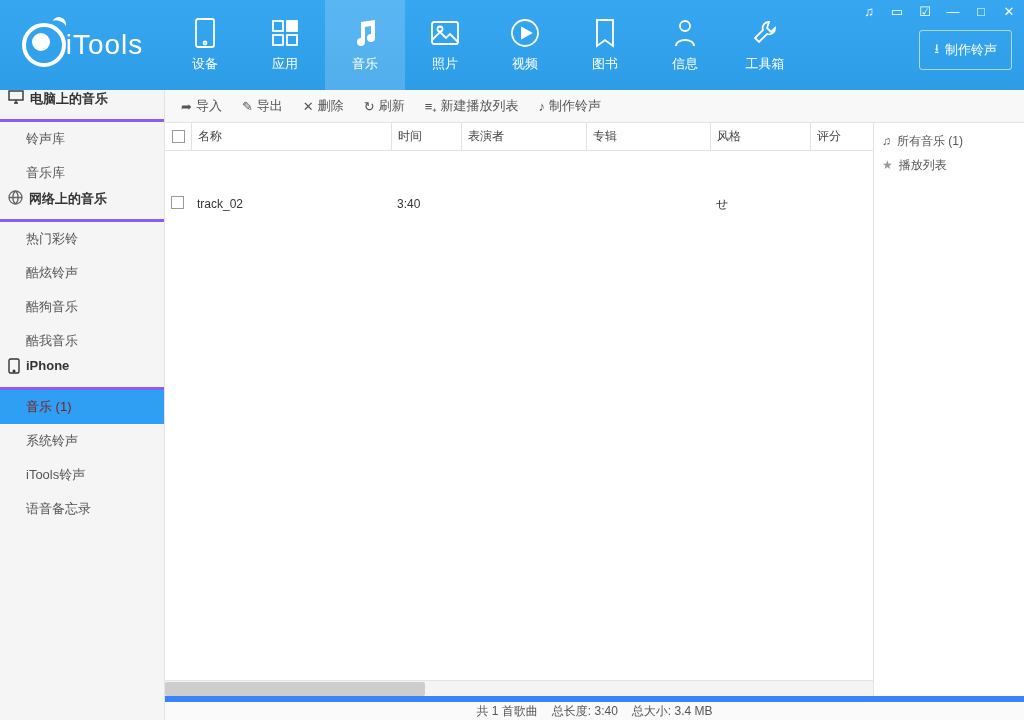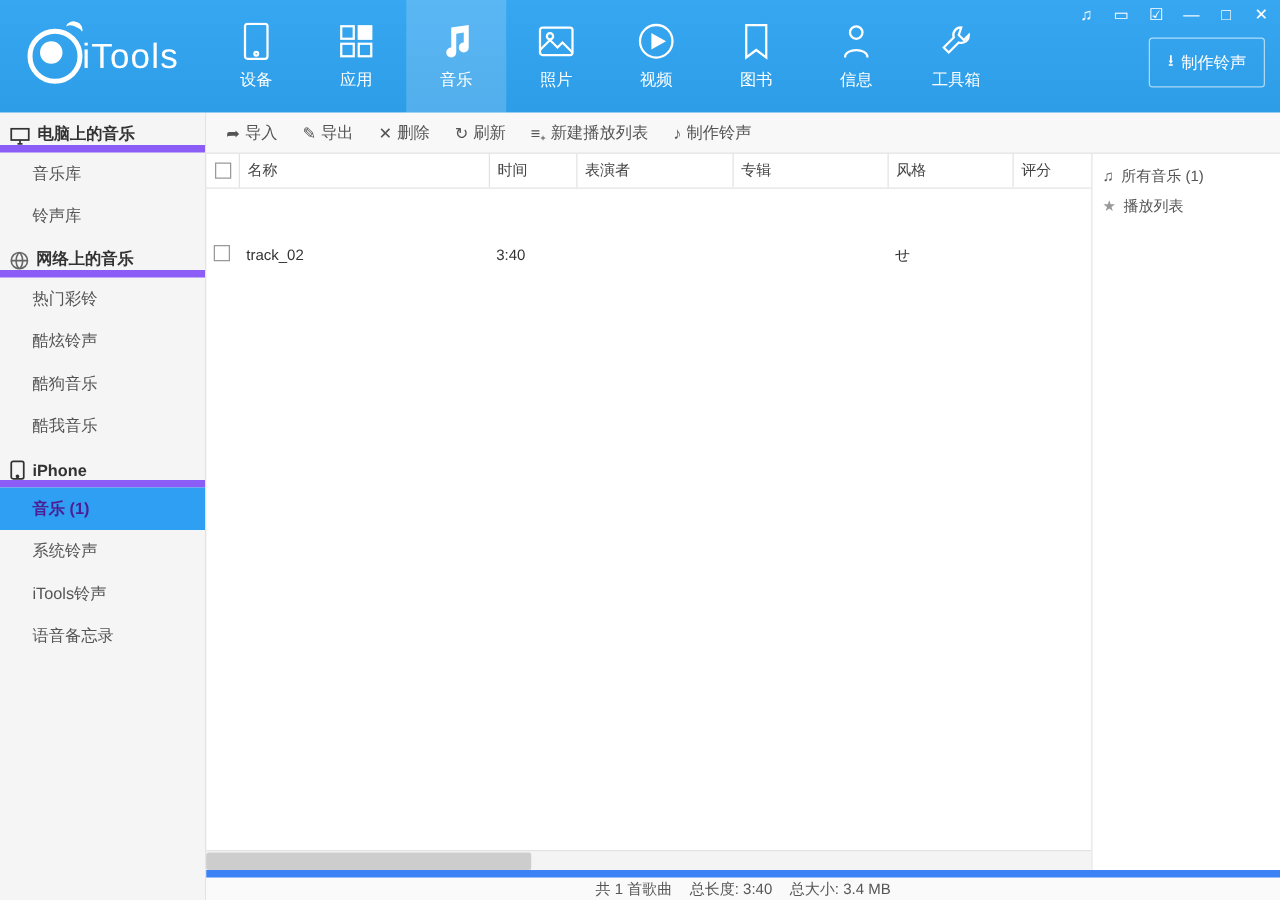--- a/index.html
+++ b/index.html
@@ -17,23 +17,23 @@
 .nav-tab { width:80px; display:flex; flex-direction:column; align-items:center; justify-content:center; gap:6px; color:#fff; font-size:13px; cursor:pointer; }
 .nav-tab.active { background:rgba(255,255,255,0.18); }
 .nav-icon { width:32px; height:32px; display:flex; align-items:center; justify-content:center; }
 .window-controls { position:absolute; top:4px; right:6px; display:flex; gap:10px; }
 .win-btn { width:18px; height:14px; color:#fff; font-size:13px; display:flex; align-items:center; justify-content:center; cursor:pointer; }
 .download-btn { position:absolute; right:12px; top:30px; border:1px solid rgba(255,255,255,0.6); color:#fff; font-size:13px; padding:8px 14px; border-radius:3px; display:flex; align-items:center; gap:6px; cursor:pointer; }
 
 
 .body-area { flex:1; display:flex; min-height:0; }
 .sidebar { width:165px; background:#f5f5f5; border-right:1px solid #e3e3e3; overflow-y:auto; }
-.side-header { height:32px; display:flex; align-items:flex-end; gap:6px; padding:0 8px; font-size:13px; font-weight:bold; border-bottom:6px solid #8b5cf6; color:#333; }
+.side-header { height:32px; display:flex; align-items:flex-start; gap:6px; padding:0 8px; font-size:13px; font-weight:bold; border-bottom:3px solid #8b5cf6; color:#333; }
 .side-item { height:34px; display:flex; align-items:center; padding-left:26px; font-size:13px; color:#555; cursor:pointer; }
-.side-item.active { background:#2e9ff2; color:#4c1d95;font-weight:bold; }
+.side-item.active { background:#2e9ff2; color:#7f1d1d; }
 
 
 .main { flex:1; display:flex; flex-direction:column; min-width:0; }
 .toolbar { height:33px; background:#f8f8f8; border-bottom:1px solid #e3e3e3; display:flex; align-items:center; padding:0 8px; gap:4px; }
 .tbtn { display:flex; align-items:center; gap:4px; font-size:13px; color:#555; padding:4px 8px; cursor:pointer; }
 
 
 .content { flex:1; display:flex; min-height:0; }
 .table-area { flex:1; display:flex; flex-direction:column; border-right:1px solid #e3e3e3;gap:40px; }
 .thead { height:28px; display:flex; align-items:center; border-bottom:1px solid #e3e3e3; font-size:12px; color:#444; }
@@ -163,24 +163,24 @@
     <div class="side-header">
       <span>
           <svg width="16" height="14" viewBox="0 0 16 14" fill="none" stroke="#333" stroke-width="1.4">
             <rect x="1" y="1" width="14" height="9"></rect>
             <path d="M6 13 H10 M8 10 V13"></path>
           </svg>
         </span>
       <span>电脑上的音乐</span>
     </div>
     <div class="side-item">
+        <span>铃声库</span>
+      </div>
+    <div class="side-item">
         <span>音乐库</span>
-      </div>
-    <div class="side-item">
-        <span>铃声库</span>
       </div>
 
     <div class="side-header">
       <span>
           <svg width="15" height="15" viewBox="0 0 15 15" fill="none" stroke="#666" stroke-width="1.3">
             <circle cx="7.5" cy="7.5" r="6.5"></circle>
             <path d="M1 7.5 H14 M7.5 1 C4 4 4 11 7.5 14 M7.5 1 C11 4 11 11 7.5 14"></path>
           </svg>
         </span>
       <span>网络上的音乐</span>

